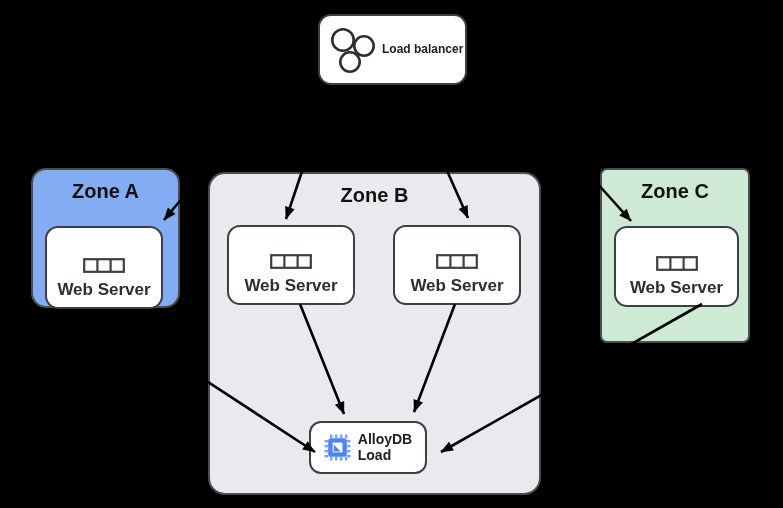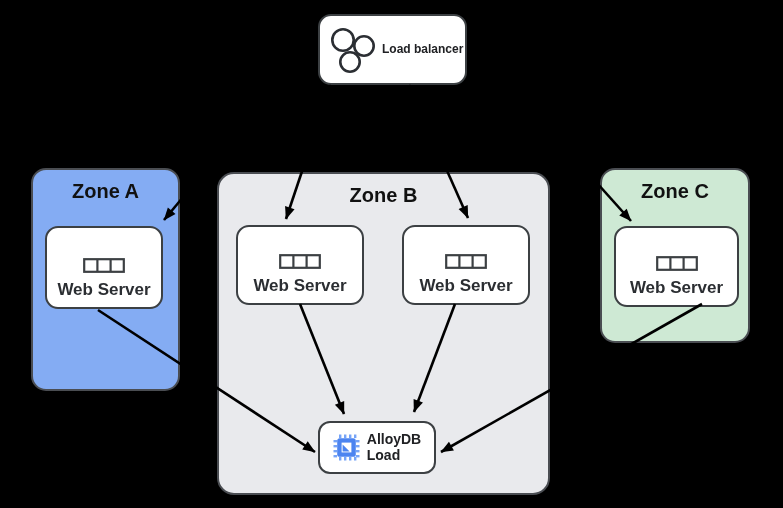--- a/index.html
+++ b/index.html
@@ -35,22 +35,22 @@
     position:absolute;
     border:2.5px solid #4A4D52;
     border-radius:15px;
     box-sizing:border-box;
   }
   .zone-label{
     position:absolute;left:0;right:0;top:10px;
     text-align:center;
     font-weight:700;font-size:20px;color:#111;
   }
-  .zone-a{left:31px;top:168px;width:149px;height:223px;}
-  .zone-b{left:217px;top:172px;width:333px;height:323px;border-radius:17px;}
+  .zone-a{left:31px;top:168px;width:149px;height:140px;}
+  .zone-b{left:208px;top:172px;width:333px;height:323px;border-radius:17px;}
   .zone-c{left:600px;top:168px;width:150px;height:175px;}
   .ws{
     position:absolute;
     background:#fff;
     border:2.5px solid #3C4043;
     border-radius:13px;
     box-sizing:border-box;
     display:flex;flex-direction:column;
     align-items:center;justify-content:flex-end;
     gap:7px;padding-bottom:7px;
@@ -154,21 +154,21 @@
 
         <path d="M9.6 10.4 L9.6 17.4 L16.6 17.4 Z" fill="#4C84F0"></path>
       </svg>
       <div class="db-text">
         <div>AlloyDB</div>
         <div>Load</div>
       </div>
     </div>
   </div>
 
-  <div class="zone zone-c" style="background-color: rgb(206, 233, 212);">
+  <div class="zone zone-c" style="background-color: rgb(206, 233, 212); border-radius: 7px;">
     <div class="zone-label">Zone C</div>
     <div class="ws" style="left:12px;top:56px;width:125px;height:81px;">
       <svg width="42" height="15" viewBox="0 0 42 15" aria-hidden="true">
         <rect x="1.2" y="1.2" width="39.6" height="12.6" fill="#fff" stroke="#3C4043" stroke-width="2.2"></rect>
         <line x1="14.4" y1="1" x2="14.4" y2="14" stroke="#3C4043" stroke-width="2.2"></line>
         <line x1="27.6" y1="1" x2="27.6" y2="14" stroke="#3C4043" stroke-width="2.2"></line>
       </svg>
       <div class="ws-label">Web Server</div>
     </div>
   </div>

